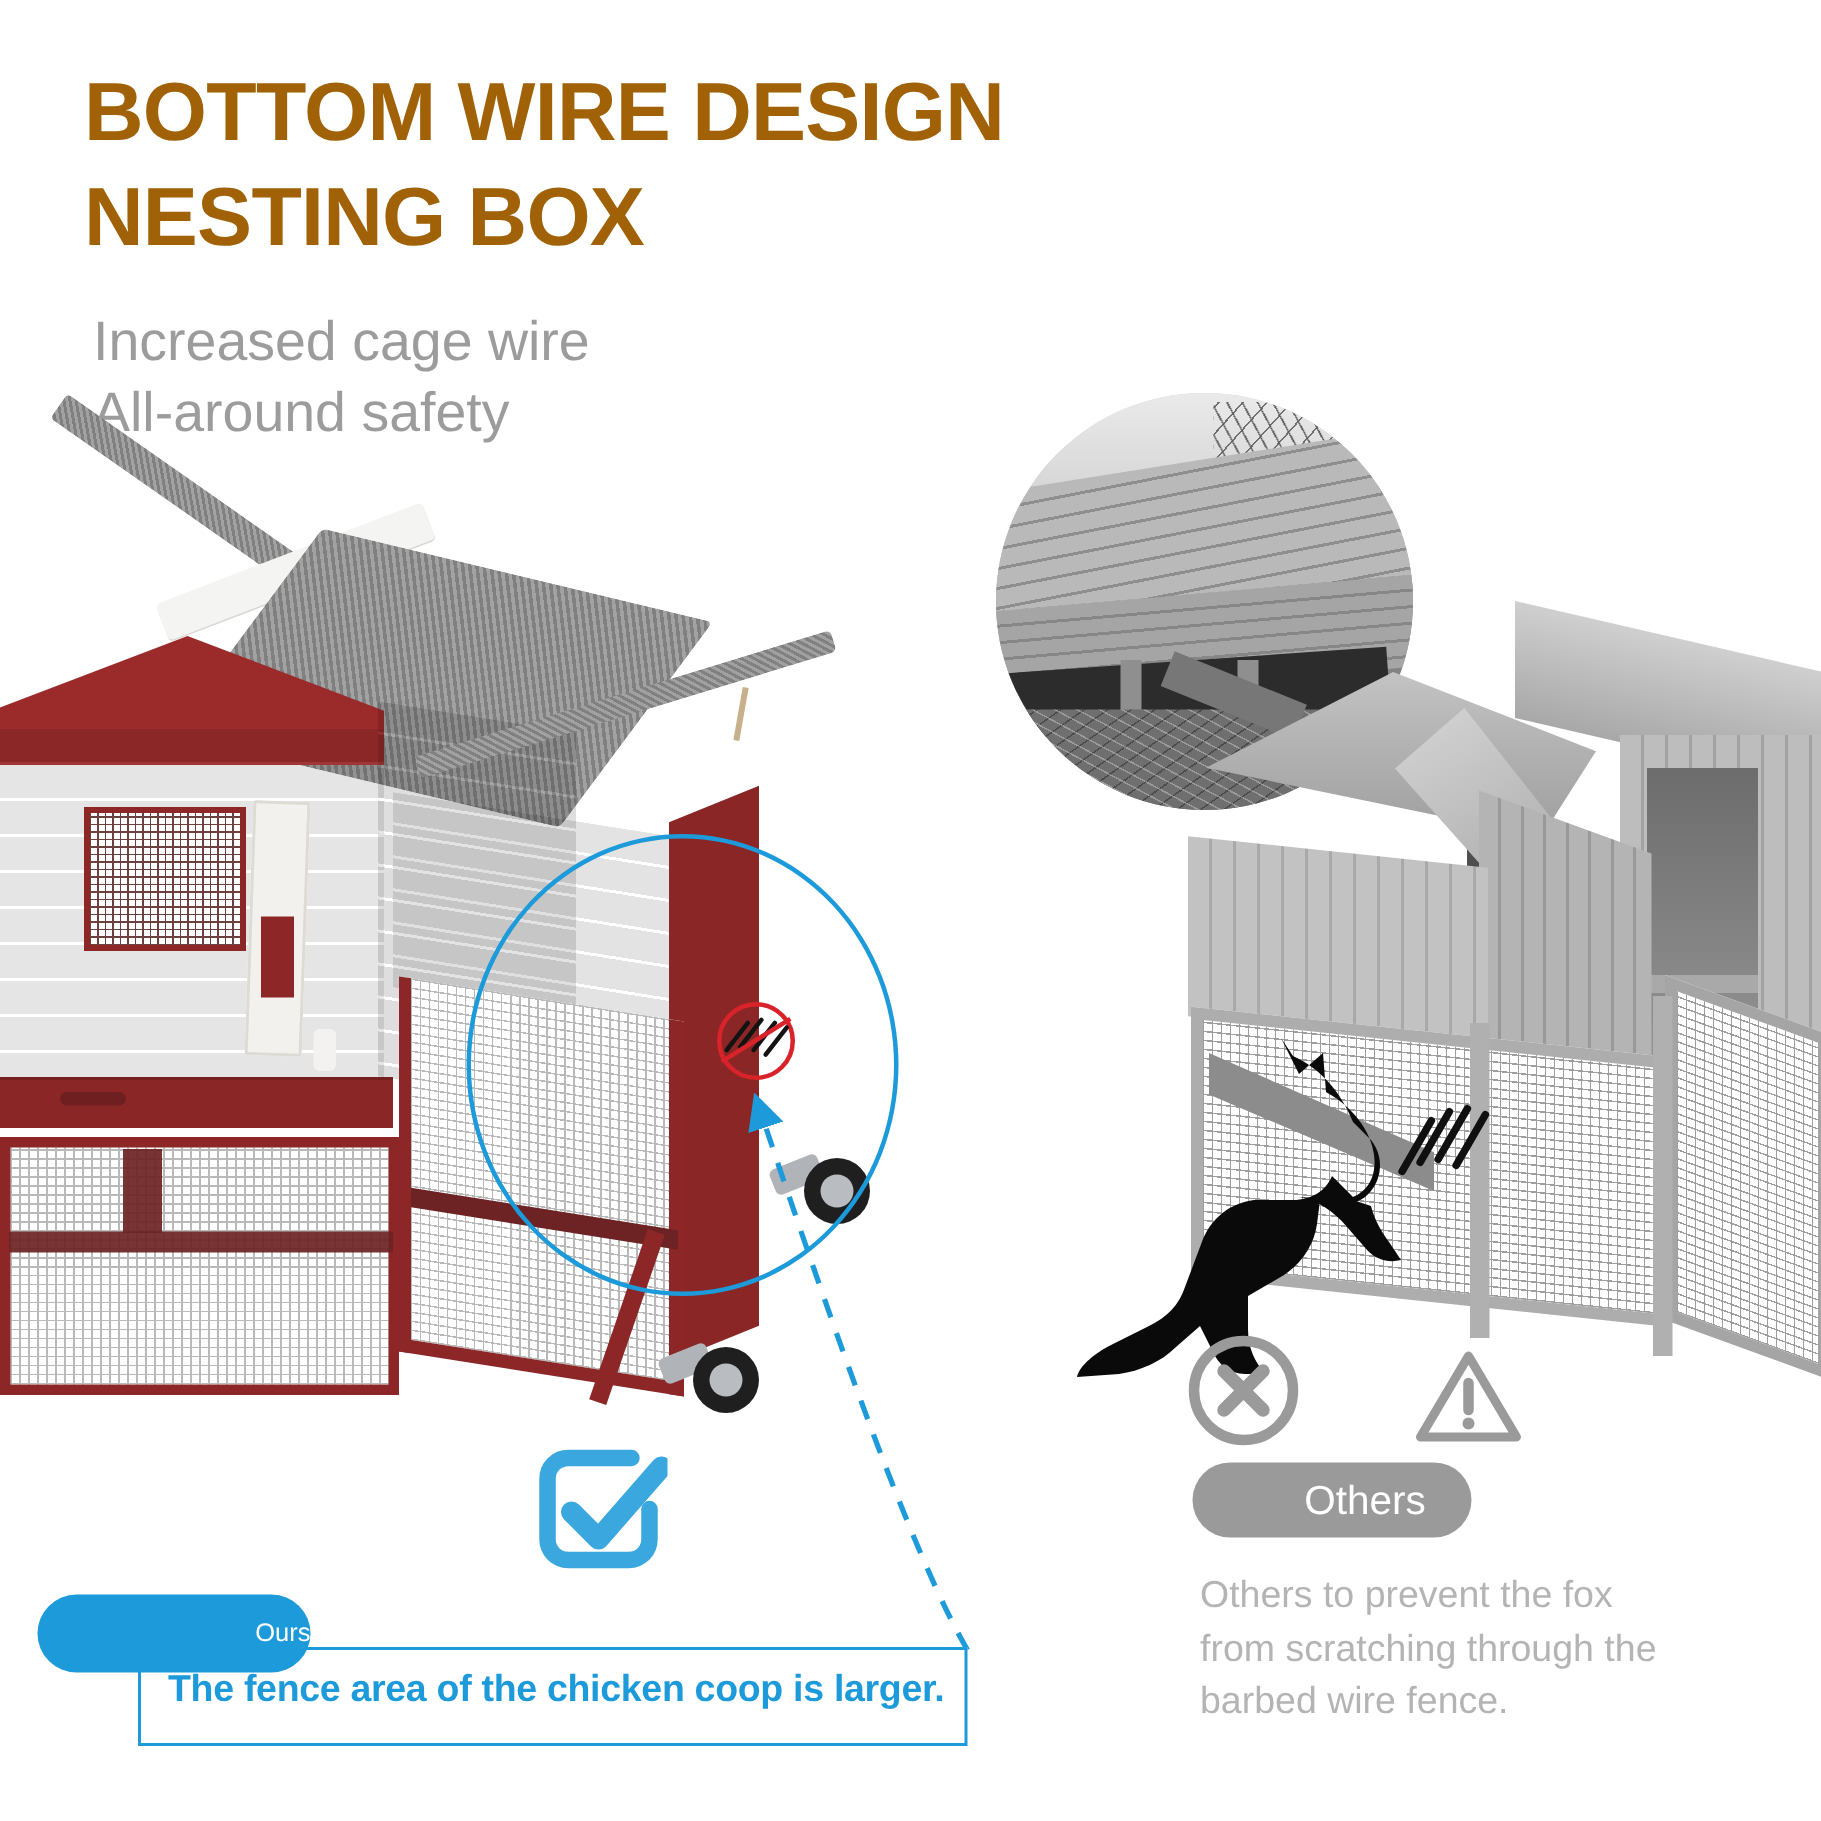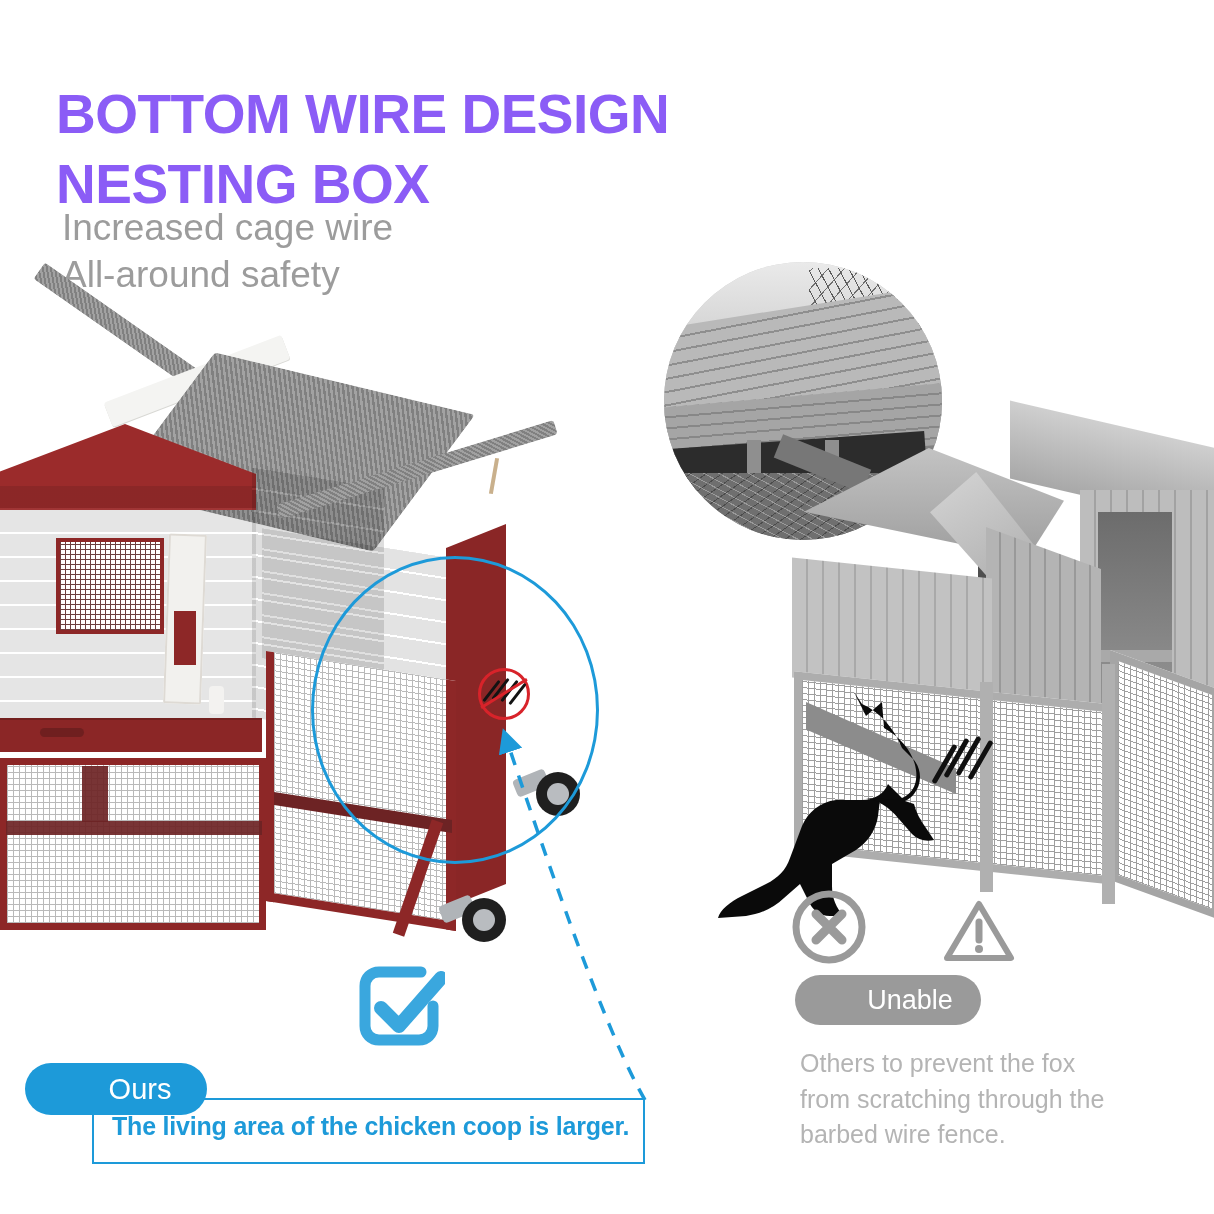--- a/index.html
+++ b/index.html
@@ -13,23 +13,22 @@
   #stage { position: absolute; inset: 0; width: 1214px; height: 1214px; }
 
   
   .headline {
     position: absolute;
     left: 56px; top: 40px;
     font-size: 55px;
     font-weight: bold;
     letter-spacing: -0.5px;
     line-height: 1.27;
-    color: #8b5cf6;
+    color: #a16207;
     white-space: pre-line;
-    margin-top: 40px;
   }
   .subhead {
     position: absolute;
     left: 62px; top: 205px;
     font-size: 37px;
     line-height: 1.27;
     color: #9c9c9c;
     white-space: pre-line;
   }
 
@@ -240,22 +239,22 @@
     position: absolute; left: 92px; top: 1098px; width: 553px; height: 66px;
     border: 2px solid #1d9ad9; background: #ffffff;
   }
   .ours-text {
     position: absolute; left: 112px; top: 1112px; width: 520px;
     font-size: 25px; color: #1d9ad9; font-weight: 600; letter-spacing: -0.2px;
   }
   .ours-pill {
     position: absolute; left: 25px; top: 1063px; width: 182px; height: 52px;
     background: #1d9ad9; border-radius: 26px;
-    color: #ffffff; font-size: 29px;
-    display: flex; align-items: center; justify-content: center; padding-left: 48px;
+    color: #ffffff; font-size: 17px;
+    display: flex; align-items: center; justify-content: flex-end; padding-left: 48px;
   }
 
   
   .x-circle { position: absolute; left: 790px; top: 888px; width: 78px; height: 78px; }
   .warn-triangle { position: absolute; left: 943px; top: 898px; width: 72px; height: 66px; }
   .others-pill {
     position: absolute; left: 795px; top: 975px; width: 186px; height: 50px;
     background: #9a9a9a; border-radius: 25px;
     color: #ffffff; font-size: 27px;
     display: flex; align-items: center; justify-content: center; padding-left: 44px;
@@ -404,25 +403,25 @@
     <defs>
       <marker id="arrowblue" markerWidth="7" markerHeight="7" refX="5" refY="3.5" orient="auto">
         <path d="M0,0 L7,3.5 L0,7 Z" fill="#1d9ad9"></path>
       </marker>
     </defs>
     <path d="M645,1100 C610,1040 560,900 505,735" stroke="#1d9ad9" stroke-width="3.5" fill="none" stroke-dasharray="13 11" marker-end="url(#arrowblue)"></path>
     <path d="M150,1068 L150,1105" stroke="#1d9ad9" stroke-width="3" fill="none"></path>
   </svg>
 
   <div class="ours-box"></div>
-  <div class="ours-text">The living area of the chicken coop is larger.</div>
+  <div class="ours-text">The fence area of the chicken coop is larger.</div>
   <div class="ours-pill">
     <span>Ours</span>
   </div>
 
   <div class="others-pill">
-    <span>Unable</span>
+    <span>Others</span>
   </div>
   <div class="others-text">Others to prevent the fox
 from scratching through the
 barbed wire fence.</div>
 
 </div>
 
 </body></html>

